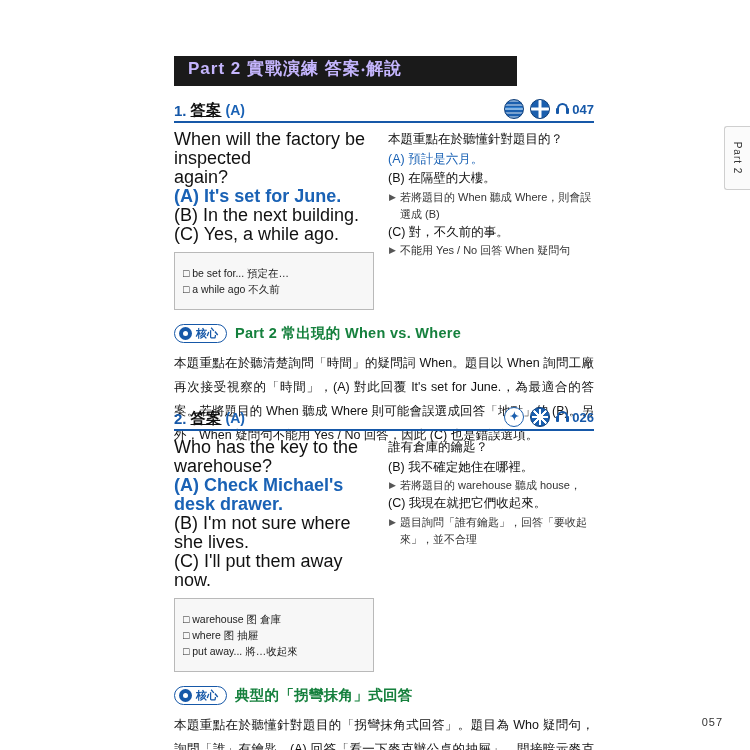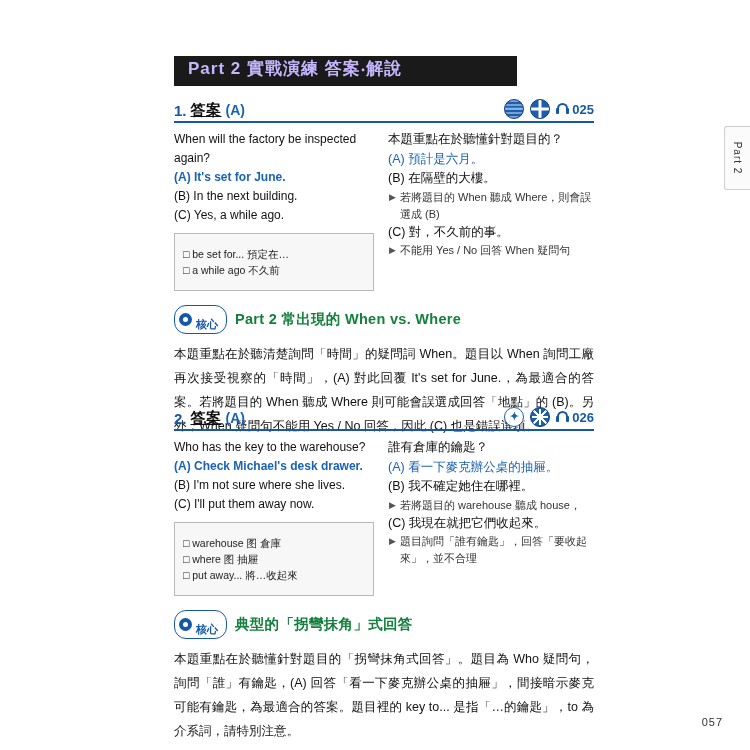--- a/index.html
+++ b/index.html
@@ -211,21 +211,21 @@
   
   .cols {
     display: flex;
     gap: 14px;
     margin-top: 10px;
   }
   .col-l { width: 200px; }
   .col-r { width: 206px; }
 
   .line {
-    font-size: 12px;
+    font-size: 18px;
     line-height: 19px;
     color: #111;
   }
   .line.cjk { font-size: 12.5px; line-height: 19.5px; }
   .ans-correct { color: #1a62b5; font-weight: bold; }
   .ans-correct-cjk { color: #1a62b5; }
 
   .sub {
     font-size: 11px;
     line-height: 17px;
@@ -280,21 +280,20 @@
     position: absolute;
     left: 4px; top: 4px;
     width: 5px; height: 5px;
     background: #fff;
     border-radius: 50%;
   }
   .core-badge-text {
     font-size: 11px;
     color: #1658a8;
     font-weight: bold;
-    margin-top: 10px;
   }
   .core-title {
     font-size: 14.5px;
     font-weight: bold;
     color: #15803d;
     letter-spacing: 0.3px;
   }
   .core-body {
     margin-top: 8px;
     font-size: 12.5px;
@@ -329,21 +328,21 @@
   <div class="qblock" style="top:100px;">
     <div class="qhead">
       <span class="qnum">1.</span>
       <span class="qans-label">答案</span>
       <span class="qans-letter">(A)</span>
       <span class="icons">
         <span class="flag flag-us"></span>
         <span class="flag flag-uk"></span>
         <span class="track">
           <span class="headphone"></span>
-          <span>025</span>
+          <span>047</span>
         </span>
       </span>
       <span class="qrule"></span>
     </div>
 
     <div class="cols">
       <div class="col-l">
         <div class="line">When will the factory be inspected</div>
         <div class="line">again?</div>
         <div class="line ans-correct">(A) It's set for June.</div>
@@ -410,21 +409,20 @@
 
         <div class="vocab">
           <div>□ warehouse 图 倉庫</div>
           <div>□ where 图 抽屜</div>
           <div>□ put away...  將…收起來</div>
         </div>
       </div>
 
       <div class="col-r">
         <div class="line cjk">誰有倉庫的鑰匙？</div>
-        <div class="line cjk ans-correct-cjk">(A) 看一下麥克辦公桌的抽屜。</div>
         <div class="line cjk">(B) 我不確定她住在哪裡。</div>
         <div class="sub">
           <span class="arrow">▶</span>
           <span>若將題目的 warehouse 聽成 house，</span>
         </div>
         <div class="line cjk">(C) 我現在就把它們收起來。</div>
         <div class="sub">
           <span class="arrow">▶</span>
           <span>題目詢問「誰有鑰匙」，回答「要收起</span>
         </div>

